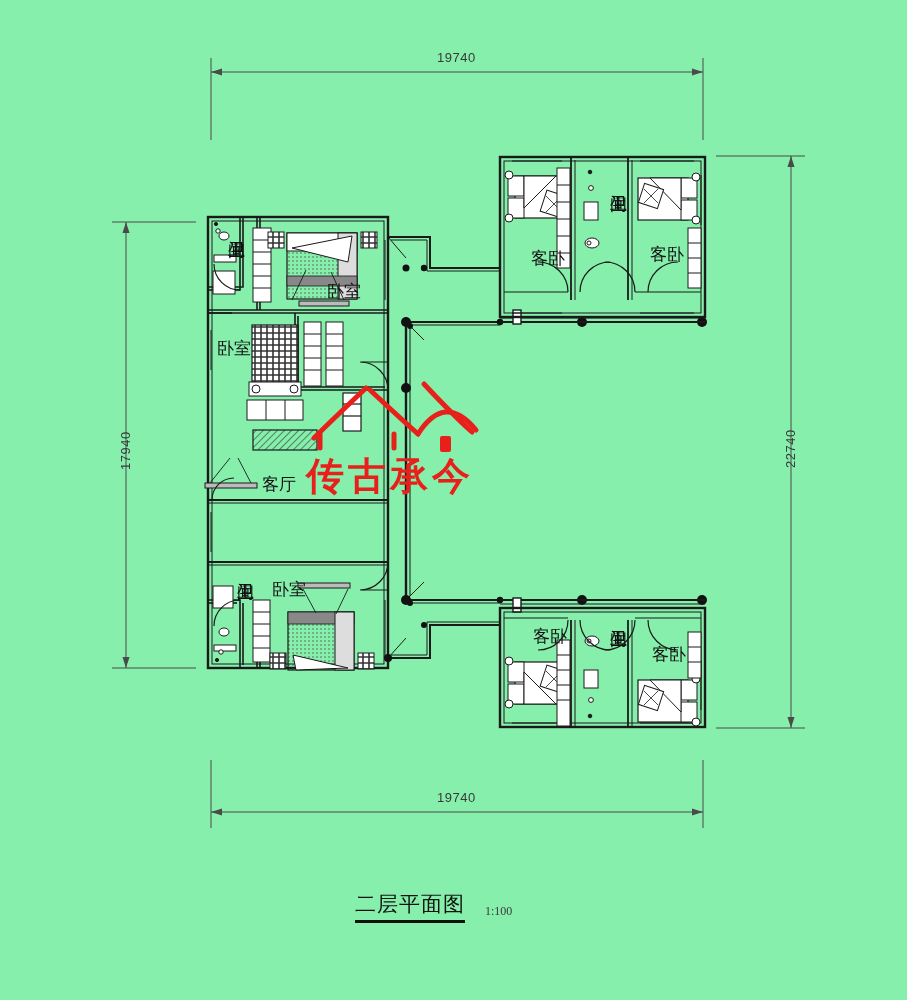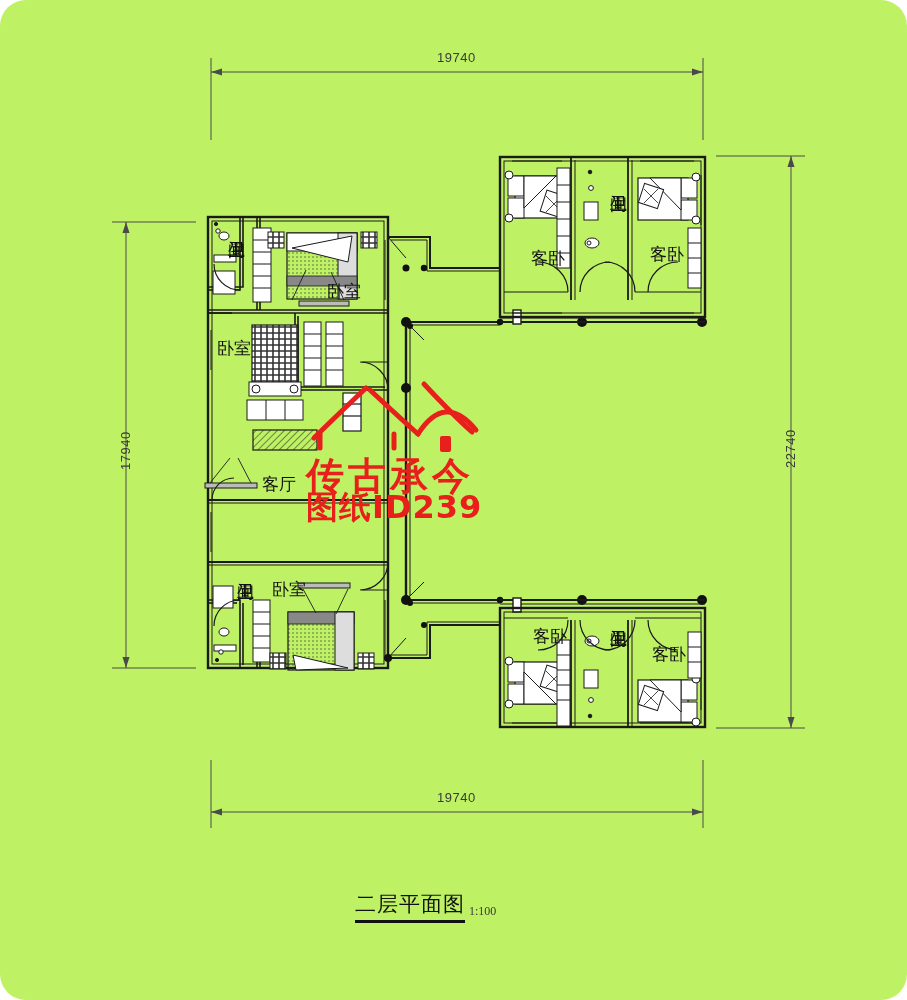--- a/index.html
+++ b/index.html
@@ -12,22 +12,21 @@
     height: 1000px;
     position: relative;
     font-family: "Liberation Sans", "DejaVu Sans", sans-serif;
     overflow: hidden;
   }
   #sheet {
     position: absolute;
     left: 0; top: 0;
     width: 907px;
     height: 1000px;
-    background: #bef264;
-    border-radius: 26px;
+    background: #86efac;
   }
   svg.layer {
     position: absolute;
     left: 0; top: 0;
     width: 907px;
     height: 1000px;
   }
   .dimtext {
     position: absolute;
     font-size: 13px;
@@ -54,21 +53,21 @@
     text-orientation: upright;
     line-height: 1.0;
     letter-spacing: 0px;
   }
   #title-wrap {
     position: absolute;
     left: 355px;
     top: 890px;
     display: flex;
     align-items: flex-end;
-    gap: 4px;
+    gap: 20px;
   }
   #plan-title {
     font-size: 21px;
     color: #111;
     font-family: "DejaVu Sans", sans-serif;
     border-bottom: 3px solid #111;
     padding-bottom: 2px;
     letter-spacing: 1px;
   }
   #plan-scale {
@@ -525,21 +524,20 @@
         <path d="M66 10 Q30 44 14 60"></path>
         <path d="M70 12 Q100 40 118 56"></path>
         <path d="M124 6 Q152 36 172 54"></path>
         <path d="M118 56 Q145 14 176 52"></path>
         <path d="M20 56 L20 70"></path>
         <path d="M94 56 L94 70"></path>
       </g>
       <rect x="140" y="58" width="11" height="16" rx="2" fill="#e8201b"></rect>
     </svg>
     <div id="wm-main">传古承今</div>
-    <div id="wm-id">图纸ID239</div>
   </div>
 
   <div id="title-wrap">
     <div id="plan-title">二层平面图</div>
     <div id="plan-scale">1:100</div>
   </div>
 
 </div>
 
 </body></html>

